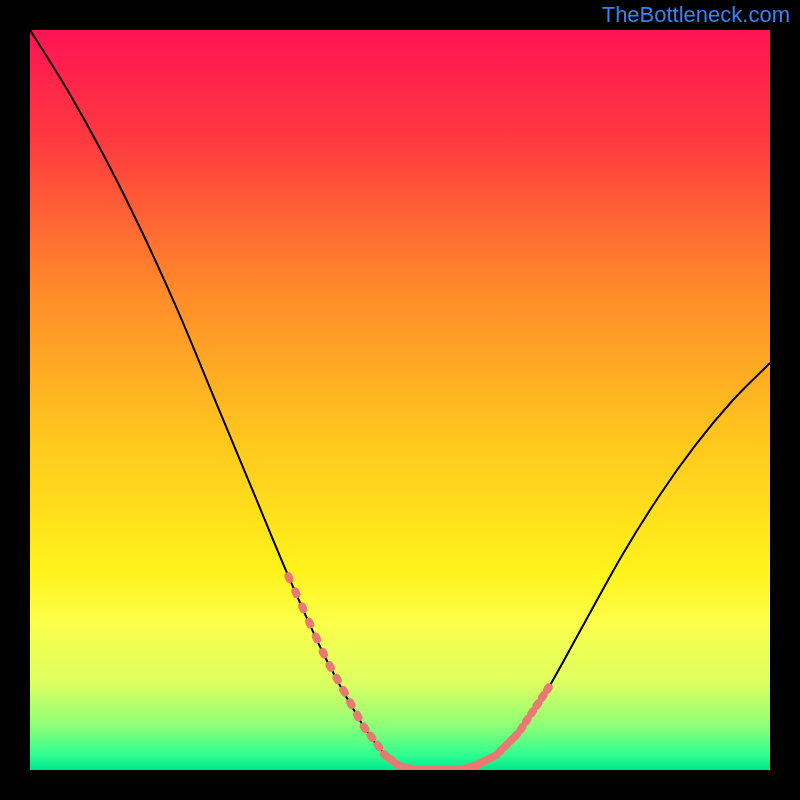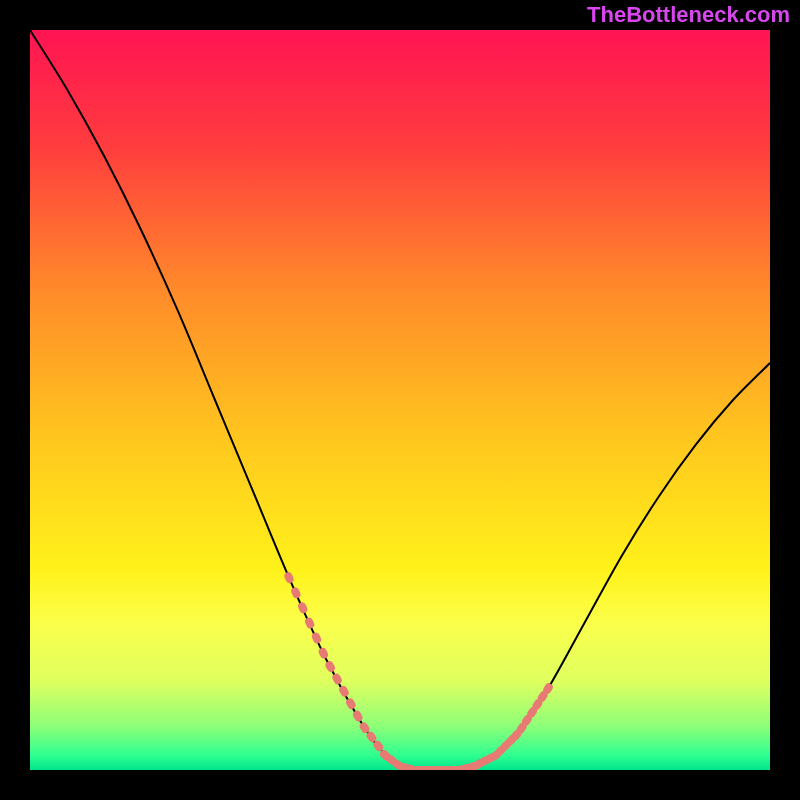--- a/index.html
+++ b/index.html
@@ -9,22 +9,22 @@
     height: 800px;
     position: relative;
     background: #000;
   }
   .watermark {
     position: absolute;
     top: 2px;
     right: 10px;
     font-family: Arial, sans-serif;
     font-size: 22px;
-    font-weight: bold;
-    color: #d946ef;
+    font-weight: normal;
+    color: #3b82f6;
     z-index: 10;
   }
   .plot {
     position: absolute;
     left: 30px;
     top: 30px;
     width: 740px;
     height: 740px;
   }
   svg { display: block; }

